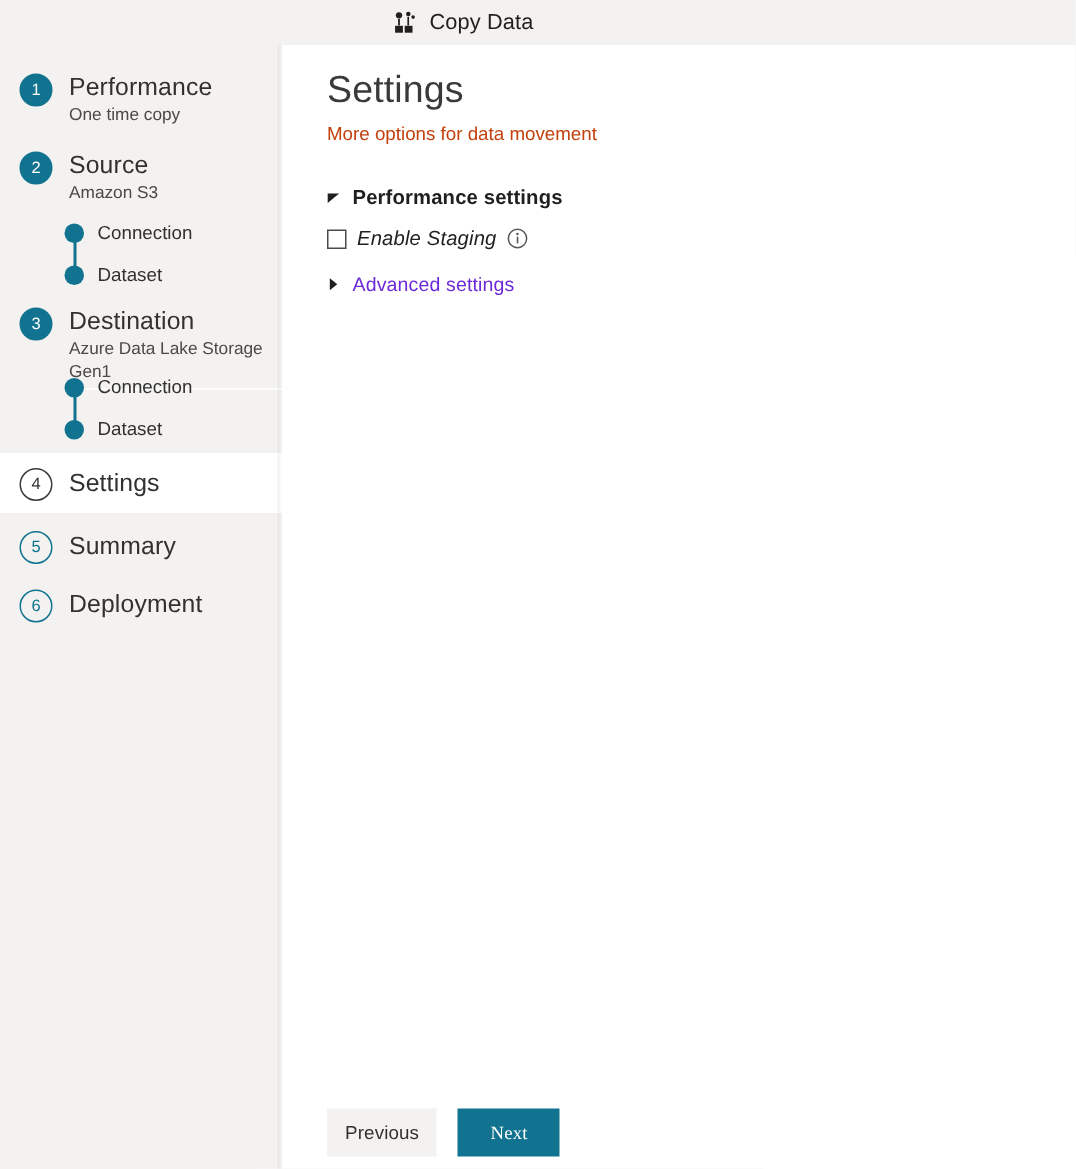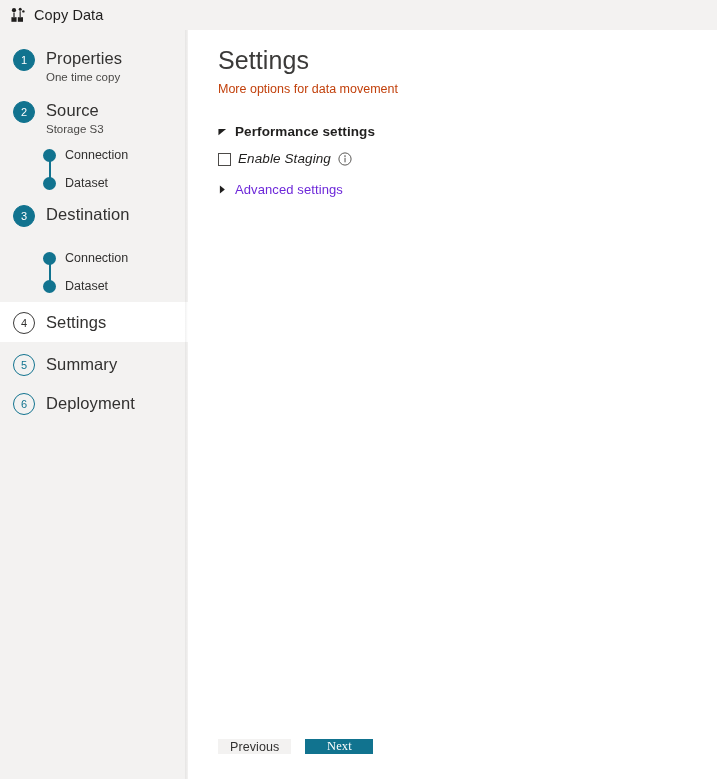--- a/index.html
+++ b/index.html
@@ -26,20 +26,21 @@
   
   .titlebar {
     position: absolute;
     left: 0; top: 0;
     width: 608px; height: 30px;
     display: flex;
     align-items: center;
     padding-left: 10px;
     box-sizing: border-box;
     background: #f3f2f1;
+    justify-content: center;
   }
   .titlebar-icon {
     width: 17px; height: 17px;
     margin-right: 7px;
     flex: none;
     display: block;
   }
   .titlebar-title {
     font-size: 14.5px;
     color: #201f1e;
@@ -240,21 +241,21 @@
 
   
   .footer {
     position: absolute;
     left: 30px;
     top: 709px;
     display: flex;
     align-items: center;
   }
   .btn {
-    height: 15px;
+    height: 32px;
     min-width: 68px;
     border: none;
     font-family: inherit;
     font-size: 12.5px;
     cursor: pointer;
     padding: 0 12px;
     box-sizing: border-box;
     letter-spacing: .1px;
   }
   .btn-secondary {
@@ -285,32 +286,32 @@
     </svg>
     <span class="titlebar-title">Copy Data</span>
   </div>
 
   <div class="sidebar">
 
     <div class="step" style="top:18px;height:42px;">
       <div class="step-row">
         <div class="circle filled">1</div>
         <div class="step-text">
-          <div class="step-label">Properties</div>
+          <div class="step-label">Performance</div>
           <div class="step-sub">One time copy</div>
         </div>
       </div>
     </div>
 
     <div class="step" style="top:70px;height:42px;">
       <div class="step-row">
         <div class="circle filled">2</div>
         <div class="step-text">
           <div class="step-label">Source</div>
-          <div class="step-sub">Storage S3</div>
+          <div class="step-sub">Amazon S3</div>
         </div>
       </div>
     </div>
 
     <div class="substeps" style="top:111px;">
       <div class="connector" style="top:14px;height:28px;"></div>
       <div class="substep">
         <span class="dot"></span>
         <span class="substep-label">Connection</span>
       </div>
@@ -318,20 +319,21 @@
         <span class="dot"></span>
         <span class="substep-label">Dataset</span>
       </div>
     </div>
 
     <div class="step" style="top:174px;height:48px;">
       <div class="step-row">
         <div class="circle filled">3</div>
         <div class="step-text">
           <div class="step-label">Destination</div>
+          <div class="step-sub underlined">Azure Data Lake Storage Gen1</div>
         </div>
       </div>
     </div>
 
     <div class="substeps" style="top:214px;">
       <div class="connector" style="top:14px;height:28px;"></div>
       <div class="substep">
         <span class="dot"></span>
         <span class="substep-label">Connection</span>
       </div>

